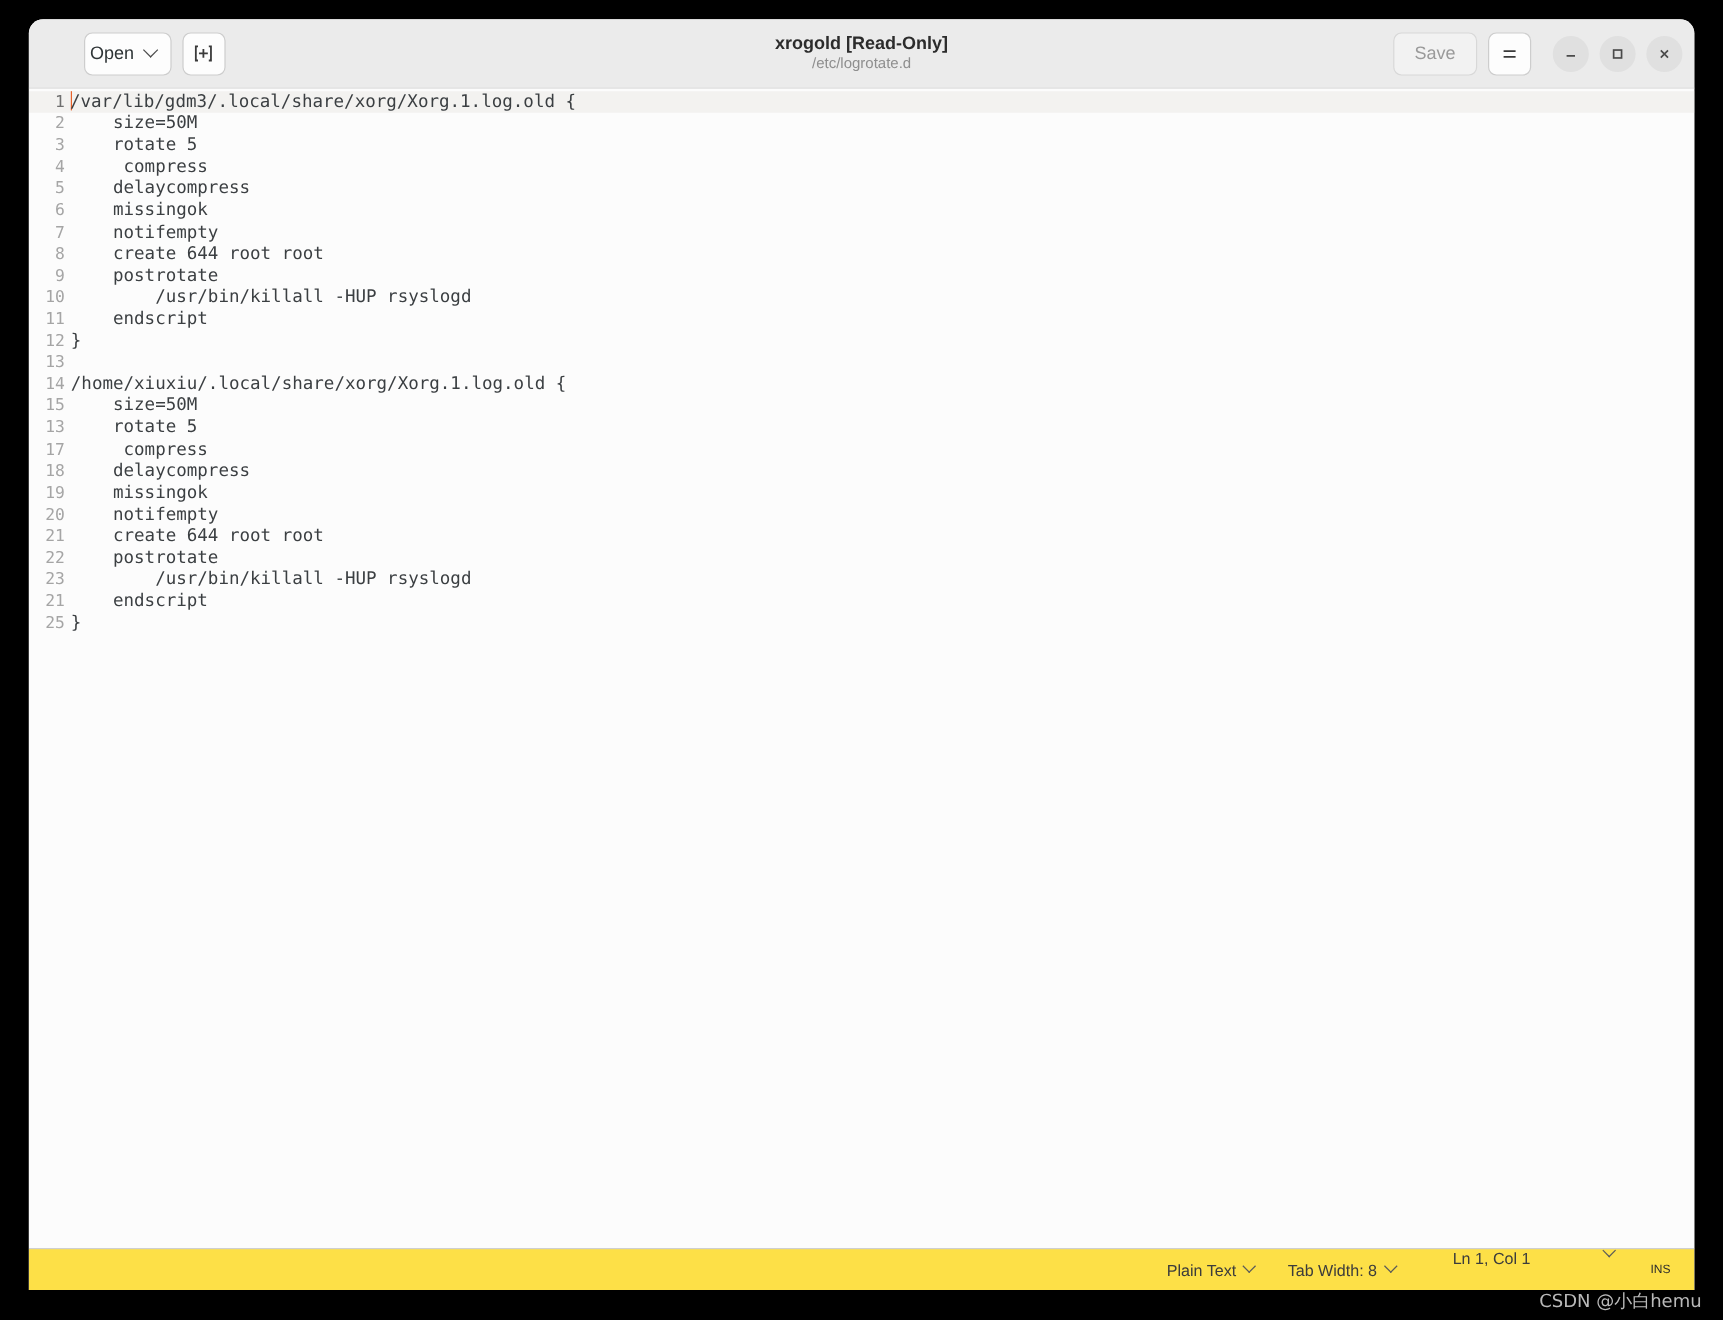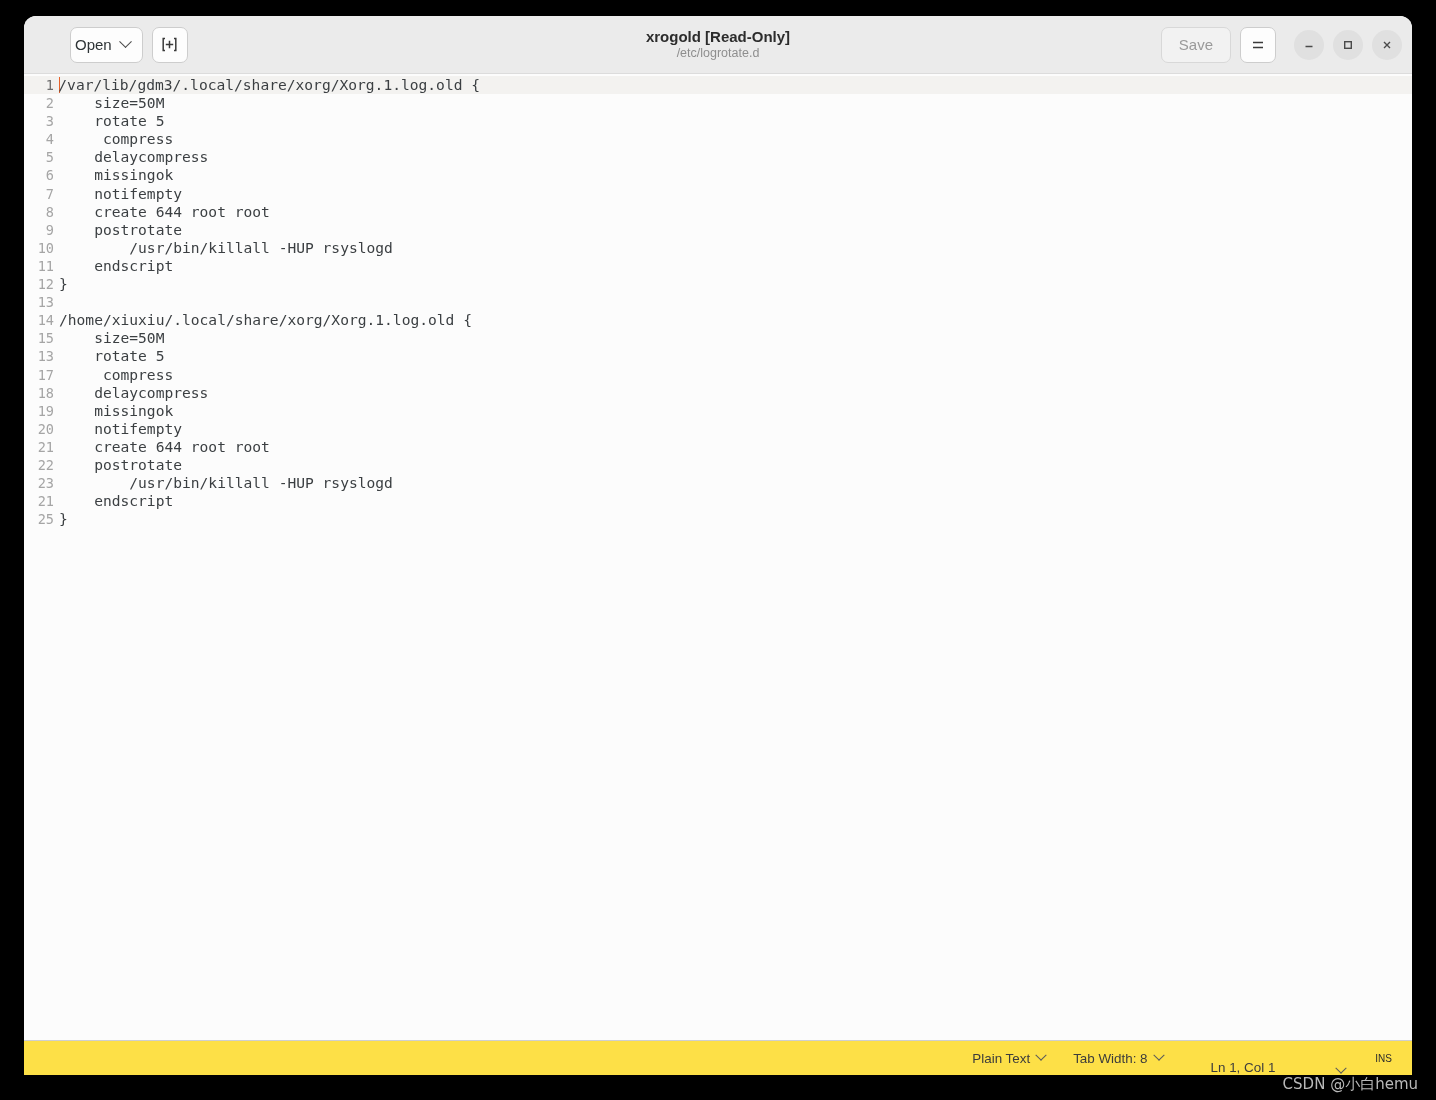--- a/index.html
+++ b/index.html
@@ -226,21 +226,21 @@
     display: inline-block;
     width: 8px;
     height: 8px;
     border-right: 1.5px solid #5a5a5a;
     border-bottom: 1.5px solid #5a5a5a;
     transform: rotate(45deg) translate(-2px, -2px);
   }
 
   .sb-pos {
     display: flex;
-    align-items: flex-end;
+    align-items: flex-start;
     height: 100%;
     padding: 0 0 0 34px;
     cursor: default;
   }
   .sb-pos .sb-chev { margin-left: 62px; }
 
   .sb-ins {
     padding: 0 4px 0 30px;
     font-weight: normal;
     font-size: 10px;

